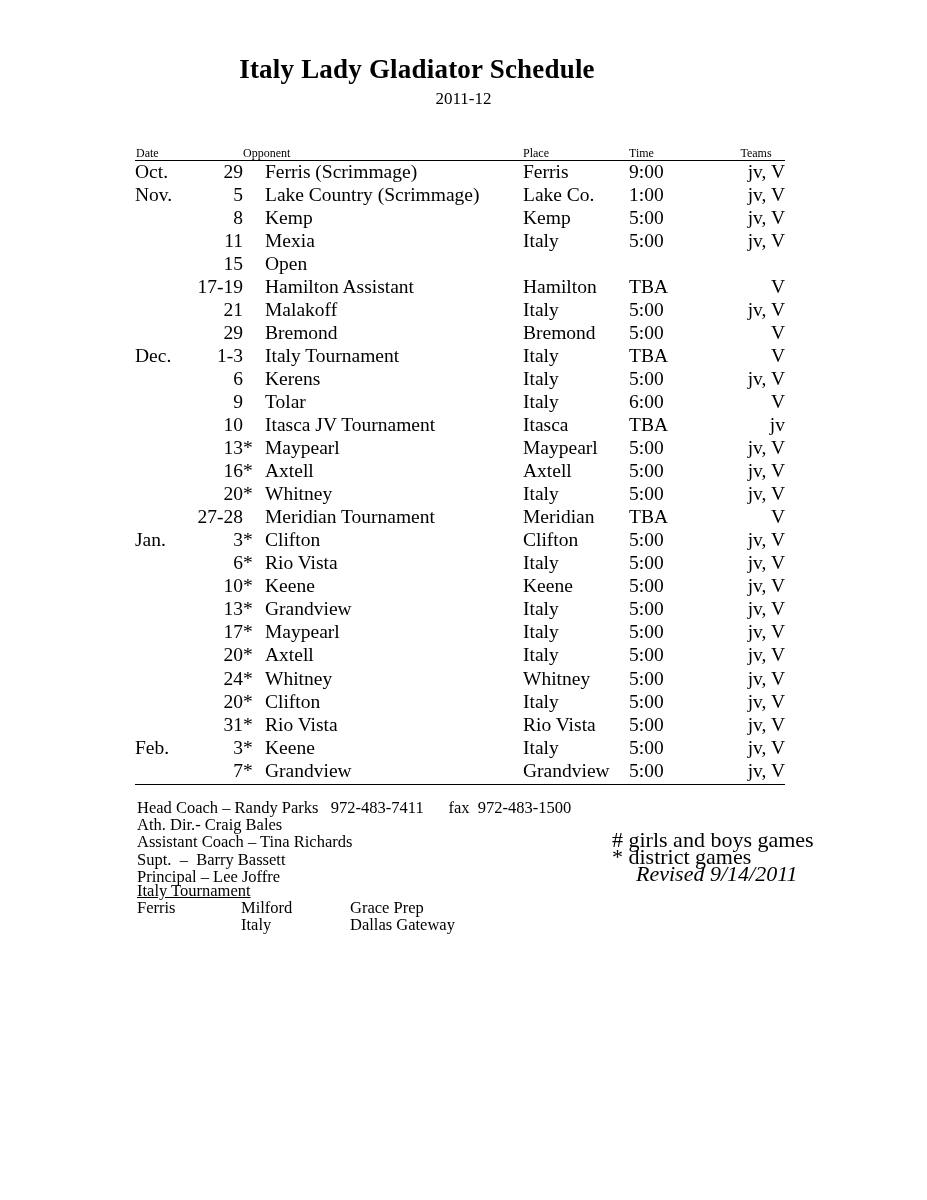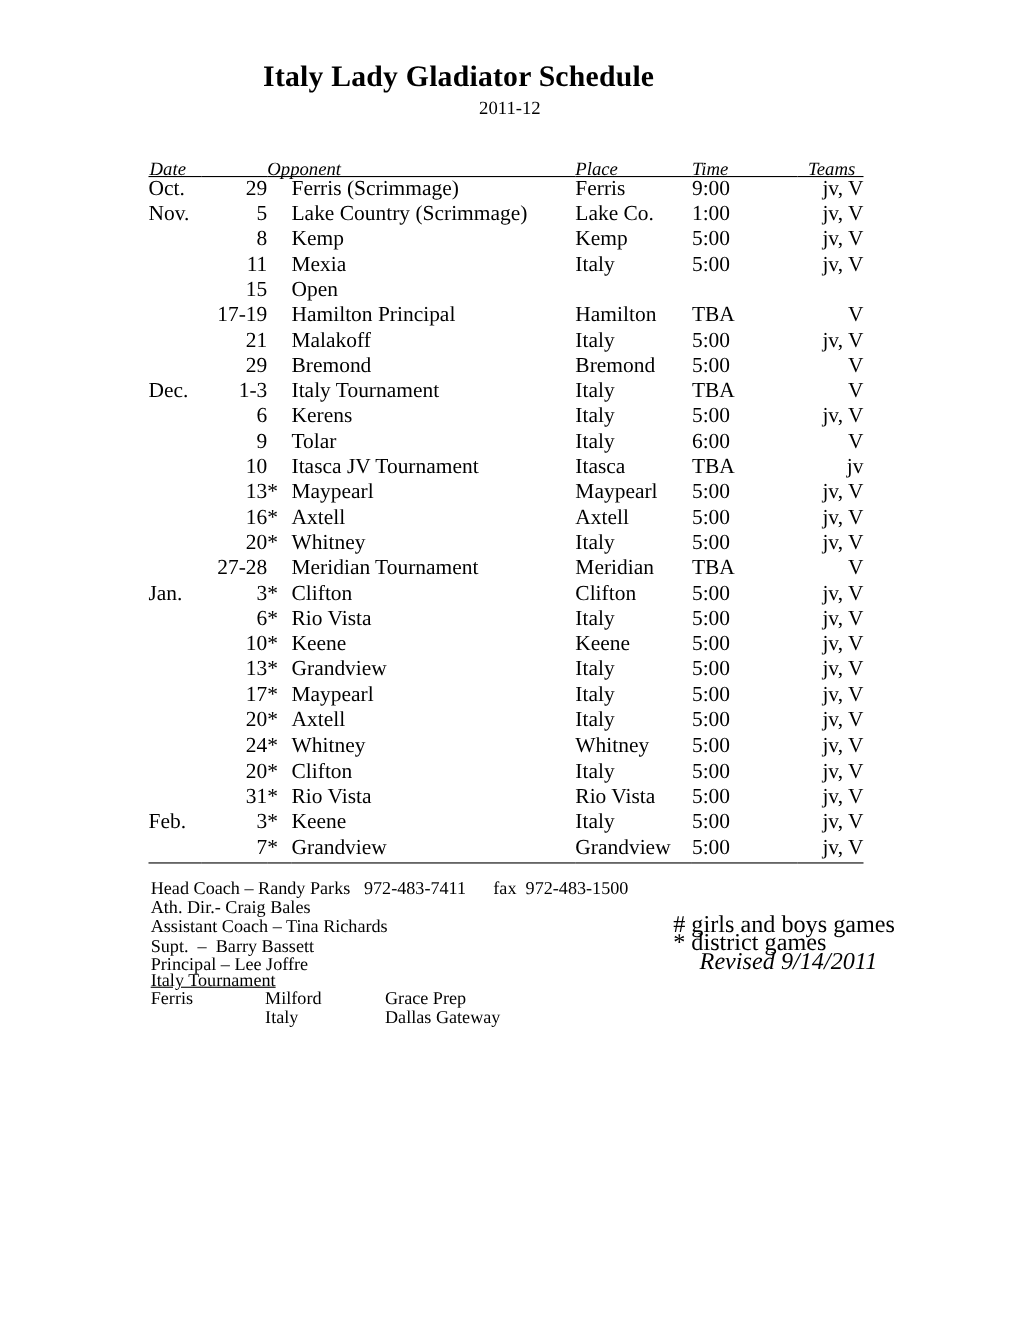--- a/index.html
+++ b/index.html
@@ -66,25 +66,24 @@
   col.c-month { width: 48px; }
   col.c-day   { width: 60px; }
   col.c-star  { width: 22px; }
   col.c-opp   { width: 258px; }
   col.c-place { width: 106px; }
   col.c-time  { width: 96px; }
   col.c-teams { width: 60px; }
 
   
   thead th {
-    font-size: 17px;
+    font-size: 12px;
     text-align: left;
     padding-bottom: 2px;
     line-height: 13px;
-    font-style: italic;
   }
   thead tr {
     border-bottom: 1.3px solid #000;
   }
   thead th.h-date { padding-left: 1px; }
   thead th.h-teams { text-align: center; padding-left: 2px;}
 
   tbody tr { height: 23.05px; }
 
   td.month  { text-align: left;  padding-left: 1px; }
@@ -216,21 +215,21 @@
             <td class="star"></td>
             <td class="opponent">Open</td>
             <td class="place"></td>
             <td class="time"></td>
             <td class="teams"></td>
           </tr>
           <tr>
             <td class="month"></td>
             <td class="day">17-19</td>
             <td class="star"></td>
-            <td class="opponent">Hamilton Principal</td>
+            <td class="opponent">Hamilton Assistant</td>
             <td class="place">Hamilton</td>
             <td class="time">TBA</td>
             <td class="teams">V</td>
           </tr>
           <tr>
             <td class="month"></td>
             <td class="day">21</td>
             <td class="star"></td>
             <td class="opponent">Malakoff</td>
             <td class="place">Italy</td>

